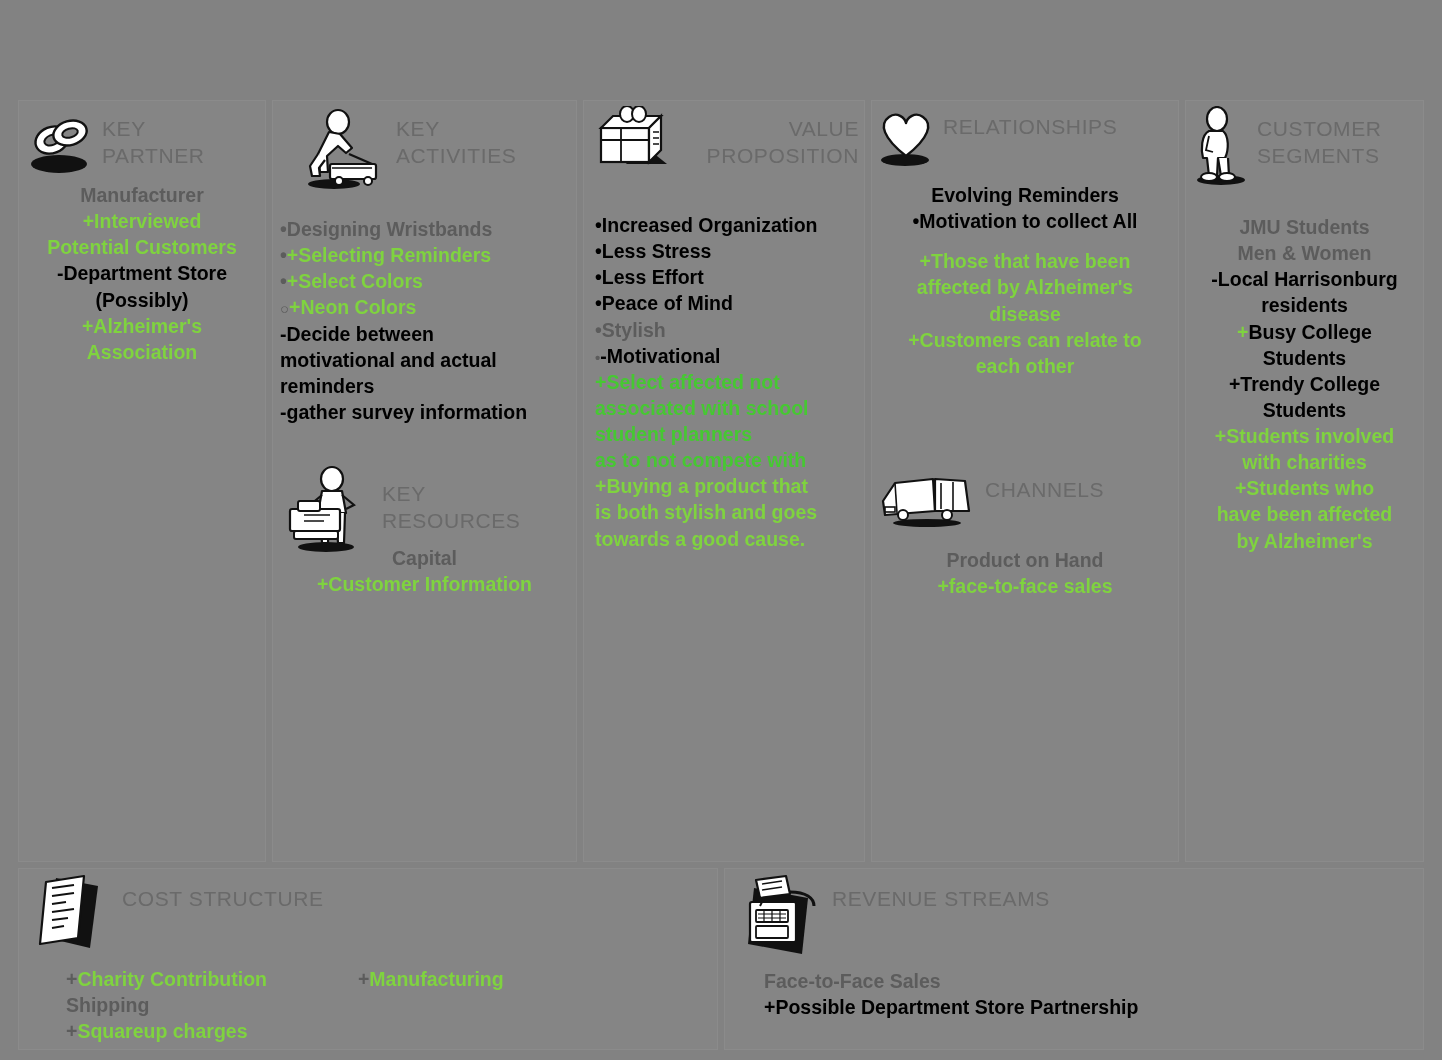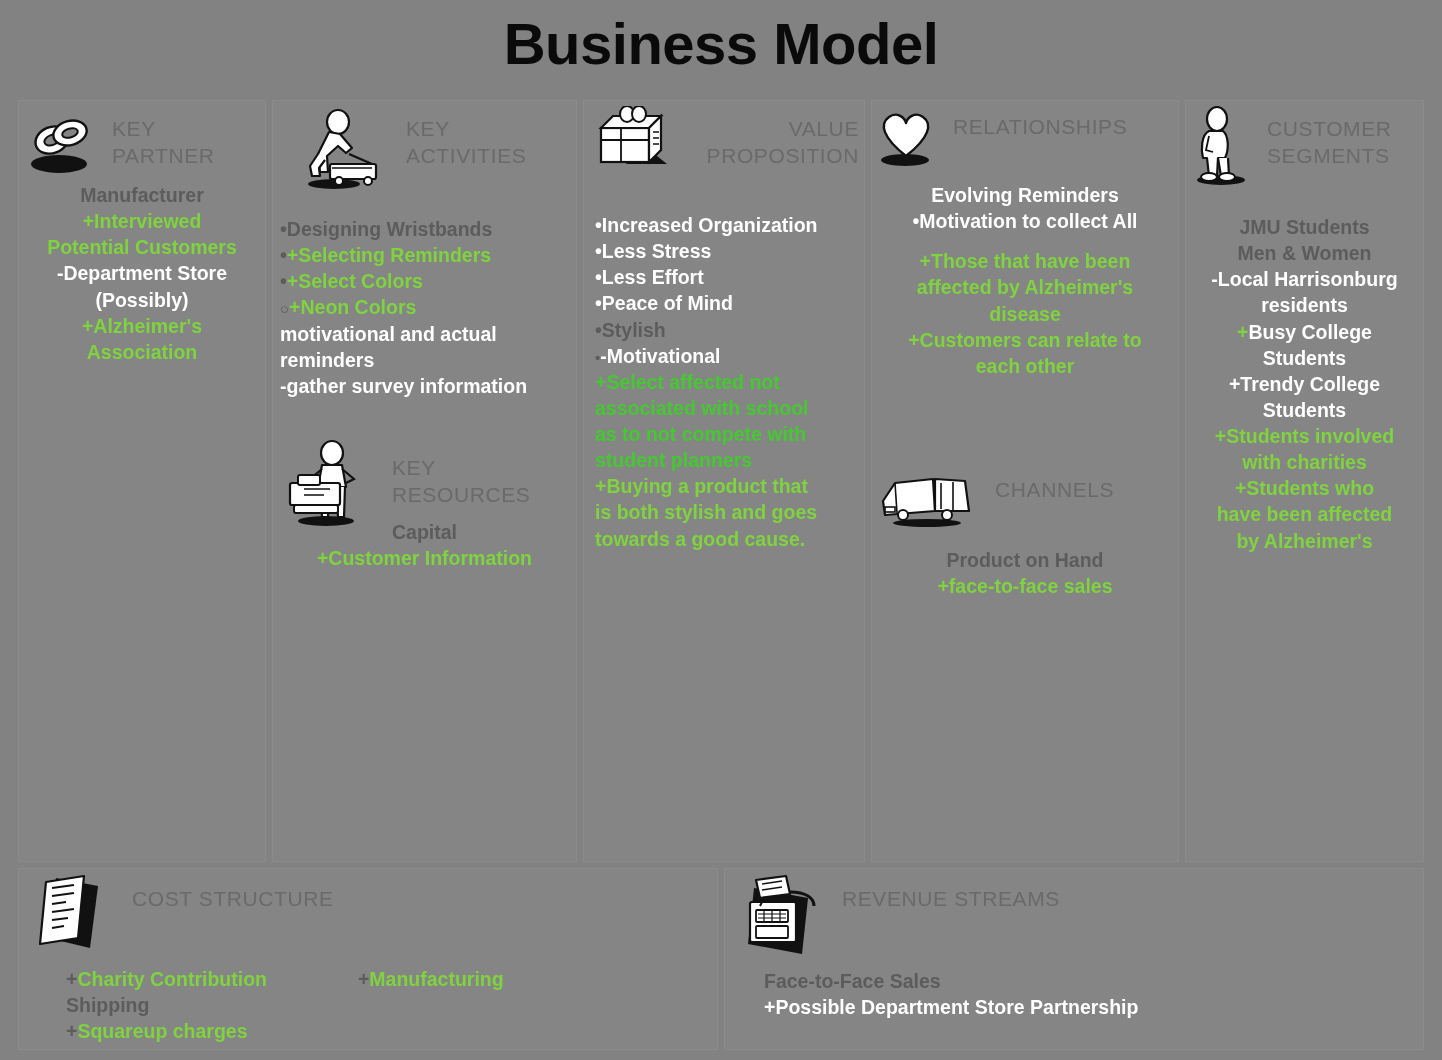--- a/index.html
+++ b/index.html
@@ -26,53 +26,52 @@
 
   .p-partner   {left:18px;  top:100px; width:248px; height:762px;}
   .p-activities{left:272px; top:100px; width:305px; height:762px;}
   .p-value     {left:583px; top:100px; width:282px; height:762px;}
   .p-relations {left:871px; top:100px; width:308px; height:762px;}
   .p-segments  {left:1185px;top:100px; width:239px; height:762px;}
   .p-cost      {left:18px;  top:868px; width:700px; height:182px;}
   .p-revenue   {left:724px; top:868px; width:700px; height:182px;}
 
   
-  .sec-head{position:relative;display:flex;align-items:flex-start;gap:16px;}
+  .sec-head{position:relative;display:flex;align-items:flex-start;gap:6px;}
   .sec-title{
     color:#6a6a6a;font-size:21px;font-weight:400;line-height:1.28;
     letter-spacing:0.6px;
   }
 
   .icon{flex:0 0 auto;display:block;}
 
   
   .body{
     text-align:center;font-size:19.5px;font-weight:700;line-height:1.34;
     color:#5c5c5c;
   }
   .body.left{text-align:left;}
   .ln{display:block;}
   .gray{color:#5c5c5c;}
-  .red{color:#ffffff;}
+  .red{color:#000000;}
   .green{color:#7fd33f;}
   .green2{color:#46c832;}
   .dimplus{color:#5c5c5c;}
 
   .bullets .ln{padding-left:0;}
   .small-gap{height:14px;}
 
   
   .cost-grid{display:flex;gap:39px;align-items:flex-start;}
 </style>
 </head>
 <body>
 
 <div id="canvas">
 
-  <div class="title">Business Model</div>
 
   <div class="panel p-partner">
     <div class="sec-head" style="padding:6px 0 0 8px;">
       <span class="icon">
         <svg width="70" height="72" viewBox="0 0 70 72">
           <ellipse cx="33" cy="58" rx="28" ry="9" fill="#111"></ellipse>
           <ellipse cx="26" cy="34" rx="17" ry="13" fill="#fff" stroke="#111" stroke-width="2.4" transform="rotate(-22 26 34)"></ellipse>
           <ellipse cx="26" cy="34" rx="8" ry="5" fill="#858585" stroke="#111" stroke-width="2" transform="rotate(-22 26 34)"></ellipse>
           <ellipse cx="44" cy="27" rx="17" ry="12" fill="#fff" stroke="#111" stroke-width="2.4" transform="rotate(-16 44 27)"></ellipse>
           <ellipse cx="44" cy="27" rx="8" ry="4.5" fill="#858585" stroke="#111" stroke-width="2" transform="rotate(-16 44 27)"></ellipse>
@@ -112,20 +111,21 @@
       <span style="padding-top:10px;">
         <span class="sec-title ln">KEY</span>
         <span class="sec-title ln">ACTIVITIES</span>
       </span>
     </div>
     <div class="body left bullets" style="margin-top:20px;padding-left:8px;">
       <span class="ln"><span class="gray">•</span><span class="gray">Designing Wristbands</span></span>
       <span class="ln"><span class="gray">•</span><span class="green">+</span><span class="green">Selecting Reminders</span></span>
       <span class="ln"><span class="gray">•</span><span class="green">+</span><span class="green">Select Colors</span></span>
       <span class="ln"><span class="gray" style="font-size:15px;">○</span><span class="green">+</span><span class="green">Neon Colors</span></span>
+      <span class="ln"><span class="red">-</span><span class="red">Decide between</span></span>
       <span class="ln"><span class="red">motivational and actual</span></span>
       <span class="ln"><span class="red">reminders</span></span>
       <span class="ln"><span class="red">-</span><span class="red">gather survey information</span></span>
     </div>
 
     <div class="sec-head" style="padding:40px 0 0 12px;">
       <span class="icon">
         <svg width="92" height="92" viewBox="0 0 92 92">
           <ellipse cx="42" cy="82" rx="28" ry="5" fill="#111"></ellipse>
           <ellipse cx="48" cy="14" rx="11" ry="12" fill="#fff" stroke="#111" stroke-width="2.2"></ellipse>
@@ -172,22 +172,22 @@
     </div>
     <div class="body left" style="margin-top:26px;padding-left:12px;">
       <span class="ln"><span class="red">•</span><span class="red">Increased Organization</span></span>
       <span class="ln"><span class="red">•</span><span class="red">Less Stress</span></span>
       <span class="ln"><span class="red">•</span><span class="red">Less Effort</span></span>
       <span class="ln"><span class="red">•</span><span class="red">Peace of Mind</span></span>
       <span class="ln"><span class="gray">•</span><span class="gray">Stylish</span></span>
       <span class="ln"><span class="gray" style="font-size:15px;">•</span><span class="red">-</span><span class="red">Motivational</span></span>
       <span class="ln"><span class="green2">+</span><span class="green2">Select affected not</span></span>
       <span class="ln"><span class="green2">associated with school</span></span>
+      <span class="ln"><span class="green2">student planners</span></span>
       <span class="ln"><span class="green2">as to not compete with</span></span>
-      <span class="ln"><span class="green2">student planners</span></span>
       <span class="ln"><span class="green">+</span><span class="green">Buying a product that</span></span>
       <span class="ln"><span class="green">is both stylish and goes</span></span>
       <span class="ln"><span class="green">towards a good cause.</span></span>
     </div>
   </div>
 
   <div class="panel p-relations">
     <div class="sec-head" style="padding:6px 0 0 4px;">
       <span class="icon">
         <svg width="62" height="66" viewBox="0 0 62 66">

